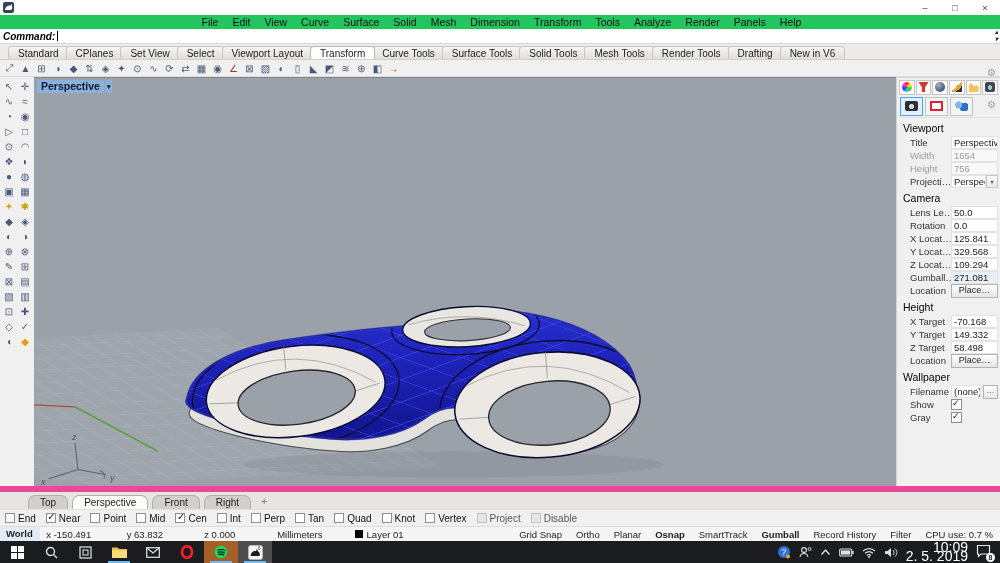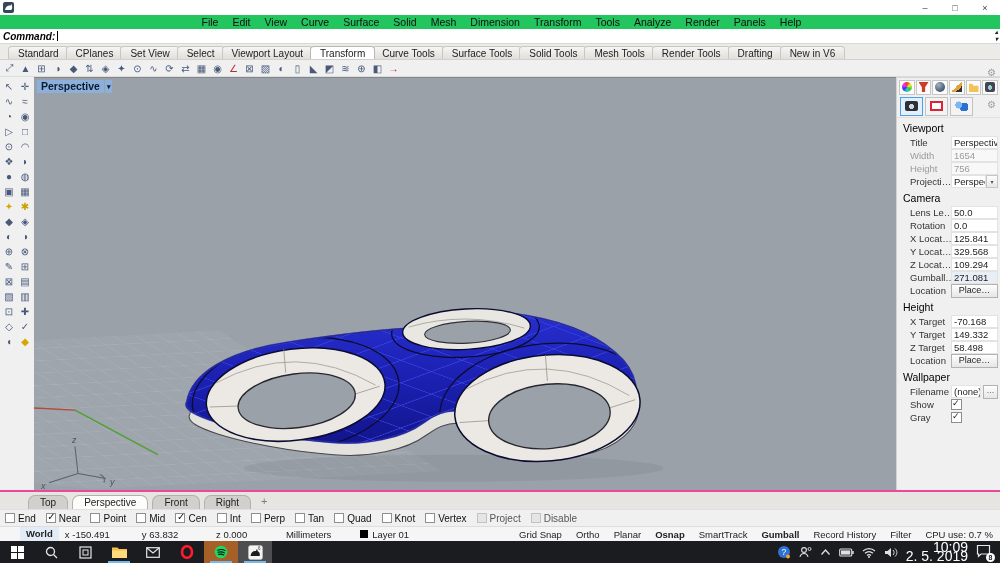--- a/index.html
+++ b/index.html
@@ -73,38 +73,38 @@
   .pdrop{width:12px;height:13px;border:1px solid #c6c6c6;background:linear-gradient(#fdfdfd,#e7e7e7);
     display:flex;align-items:center;justify-content:center;font-size:6px;color:#555;box-sizing:border-box;}
   .pbtn{flex:1;height:12px;border:1px solid #b2b2b2;background:linear-gradient(#fefefe,#e6e6e6);
     font-size:9px;text-align:center;line-height:11px;color:#222;}
   .pbrowse{width:13px;height:12px;border:1px solid #b2b2b2;background:linear-gradient(#fefefe,#e6e6e6);
     font-size:8px;text-align:center;line-height:10px;margin-left:2px;}
   .pcb{width:9px;height:9px;border:1px solid #8d8d8d;background:#fff;position:relative;display:inline-block;}
   .pcb.checked::after{content:"✓";position:absolute;top:-2.5px;left:0;font-size:9px;color:#222;}
 
   
-  .vtabs{height:17px;background:#e7e5e1;display:flex;align-items:flex-end;padding-left:28px;border-top:2px solid #ec4899;}
+  .vtabs{height:17px;background:#e7e5e1;display:flex;align-items:flex-end;padding-left:28px;border-top:6px solid #ec4899;}
   .vtab{font-size:10px;color:#222;background:#d2d0cc;border:1px solid #b3b1ad;border-bottom:none;
     border-radius:7px 7px 0 0;padding:1px 11px 0 11px;height:14px;box-sizing:border-box;margin-right:4px;}
   .vtab.active{background:#fcfcfb;}
   .vtab-add{font-size:11px;color:#7d7d7d;padding:0 6px;align-self:center;}
 
   
   .osnaprow{height:16px;background:#f0f0f0;display:flex;align-items:center;gap:10px;padding-left:5px;font-size:10px;color:#111;border-top:1px solid #e0e0e0;}
   .osnap-item{display:flex;align-items:center;gap:3px;}
   .cb{width:10px;height:10px;border:1px solid #8f8f8f;background:#fff;position:relative;box-sizing:border-box;}
   .cb.checked::after{content:"✓";position:absolute;top:-3px;left:0.5px;font-size:10px;color:#111;}
   .osnap-item.dim .cb{background:#e5e5e5;border-color:#c2c2c2;}
   .osnap-item.dim{color:#555;}
 
   
   .statusbar{height:14px;background:#f5f5f5;border-top:1px solid #dddddd;display:flex;align-items:center;font-size:9.5px;color:#222;}
   .seg{padding:0 6px;white-space:nowrap;}
-  .seg-world{width:50px;font-weight:bold;background:#e3ebf6;height:100%;line-height:14px;box-sizing:border-box;margin-left:20px;}
+  .seg-world{width:50px;font-weight:bold;background:#e3ebf6;height:100%;line-height:14px;box-sizing:border-box;}
   .seg-x{width:92px;} .seg-y{width:88px;} .seg-z{width:82px;} .seg-units{width:88px;}
   .seg-layer{width:150px;display:flex;align-items:center;gap:4px;}
   .layer-swatch{width:8px;height:8px;background:#000;display:inline-block;}
   .panes{display:flex;margin-left:40px;}
   .pane{padding:0 7px;white-space:nowrap;color:#222;}
   .pane.bold{font-weight:bold;}
 
   
   .taskbar{height:22px;background:#1b1c1f;display:flex;align-items:center;color:#fff;}
   .tb-btn{width:34px;height:22px;display:flex;align-items:center;justify-content:center;position:relative;flex:none;}

